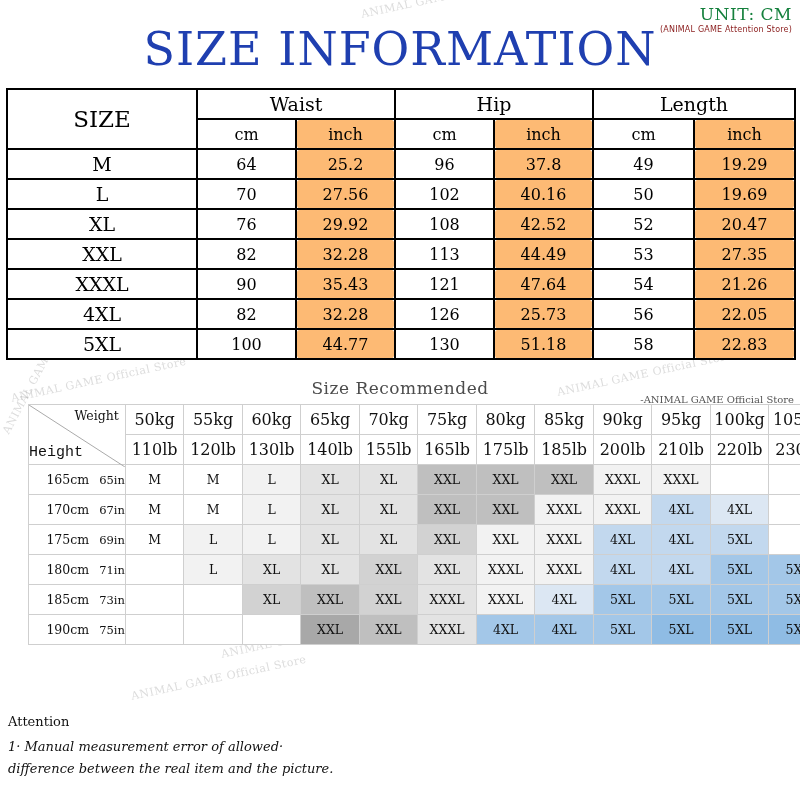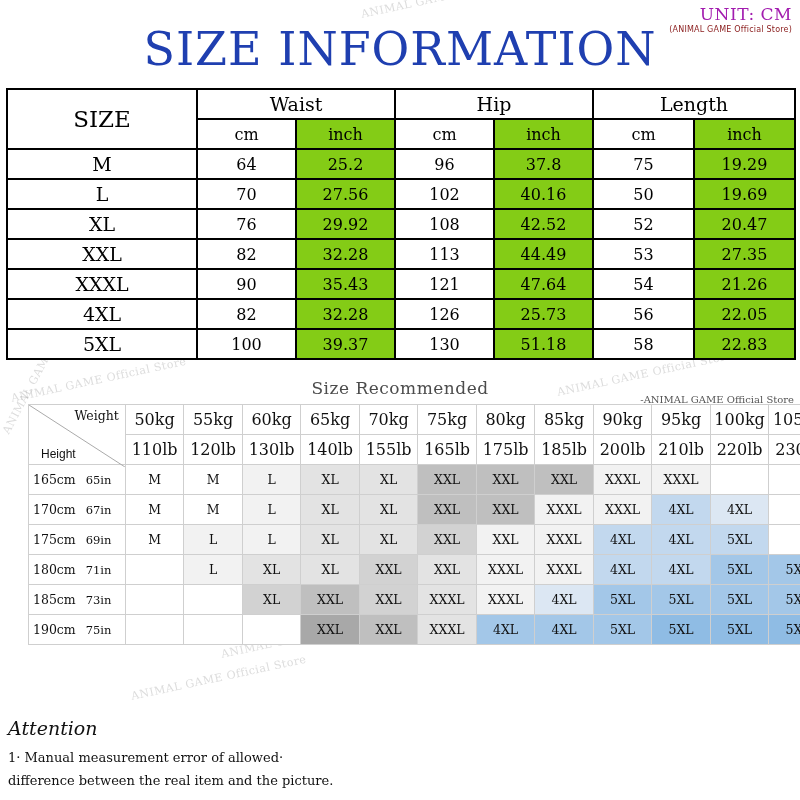--- a/index.html
+++ b/index.html
@@ -28,21 +28,21 @@
   
   #unit-block {
     position: absolute;
     right: 8px; top: 4px;
     text-align: right;
     z-index: 5;
   }
   #unit-block .unit-main {
     font-family: "DejaVu Serif", serif;
     font-size: 17px;
-    color: #a21caf;
+    color: #15803d;
     letter-spacing: 0.5px;
   }
   #unit-block .unit-sub {
     font-size: 8px;
     color: #8a1c1c;
     letter-spacing: 0.2px;
     margin-top: 1px;
   }
 
   
@@ -72,21 +72,21 @@
     text-align: center;
     font-family: "DejaVu Serif", serif;
     font-size: 16px;
     color: #000;
     height: 30px;
     font-weight: normal;
     background: #fff;
   }
   #size-table .grp { font-size: 19px; }
   #size-table .sizehdr { font-size: 23px; }
-  #size-table td.inch { background: #84cc16; }
+  #size-table td.inch { background: #fdba74; border-radius: 6px; }
   #size-table td.sz { font-size: 19px; }
 
   
   #rec-wrap {
     position: absolute;
     top: 378px; left: 0;
     width: 800px;
     height: 340px;
     z-index: 3;
   }
@@ -131,26 +131,26 @@
     position: relative;
     width: 96px;
     padding: 0;
   }
   #rec-table td.corner svg { position:absolute; inset:0; }
   #rec-table td.corner .wlab {
     position: absolute; top: 3px; right: 6px;
     font-family: "DejaVu Serif", serif; font-size: 12.5px;
   }
   #rec-table td.corner .hlab {
-    position: absolute; bottom: 3px; left: 12px;
-    font-family: Liberation Sans, sans-serif; font-size: 12px;
+    position: absolute; bottom: 3px; left: 0;
+    font-family: Liberation Mono, monospace; font-size: 15px;
   }
   #rec-table td.hcm {
     font-size: 12.5px;
-    text-align: left;
+    text-align: right;
     padding-left: 4px;
     white-space: nowrap;
   }
   #rec-table td.hcm span.in { font-size: 11.5px; }
   
   .c0  { background:#ffffff !important; }
   .c1  { background:#f2f2f2 !important; }
   .c2  { background:#e3e3e3 !important; }
   .c3  { background:#d2d2d2 !important; }
   .c4  { background:#bfbfbf !important; }
@@ -164,39 +164,39 @@
   #attention {
     position: absolute;
     left: 8px; top: 710px;
     width: 780px;
     font-family: "DejaVu Serif", serif;
     font-size: 13px;
     color: #111;
     line-height: 1.9;
     z-index: 3;
   }
-  #attention .att-title { font-size: 19px; font-style: italic; }
-  #attention .att-line { }
+  #attention .att-title { font-size: 13px; }
+  #attention .att-line { font-style: italic; }
 </style>
 </head>
 <body>
 
 <div id="wm-layer">
     <div class="wm" style="left: 360px; top: 8px; transform: rotate(-12deg);">ANIMAL GAME Official Store</div>
     <div class="wm" style="left: 10px; top: 392px; transform: rotate(-12deg);">ANIMAL GAME Official Store</div>
     <div class="wm" style="left: 556px; top: 386px; transform: rotate(-12deg);">ANIMAL GAME Official Store</div>
     <div class="wm" style="left: 600px; top: 620px; transform: rotate(-12deg);">ANIMAL GAME Official Store</div>
     <div class="wm" style="left: 130px; top: 690px; transform: rotate(-12deg);">ANIMAL GAME Official Store</div>
     <div class="wm" style="left: 220px; top: 648px; transform: rotate(-12deg);">ANIMAL GAME Official Store</div>
     <div class="wm" style="left: 0px; top: 430px; transform: rotate(-62deg);">ANIMAL GAME</div>
   </div>
 
 <div id="unit-block">
   <div class="unit-main">UNIT: CM</div>
-  <div class="unit-sub">(ANIMAL GAME Official Store)</div>
+  <div class="unit-sub">(ANIMAL GAME Attention Store)</div>
 </div>
 
 <div id="main-title">SIZE INFORMATION</div>
 
 <table id="size-table">
   <colgroup>
     <col style="width:190px">
     <col style="width:99px">
       <col style="width:99px">
     <col style="width:99px">
@@ -218,21 +218,21 @@
         <td class="inch">inch</td>
         <td>cm</td>
         <td class="inch">inch</td>
       </tr>
       <tr>
         <td class="sz">M</td>
         <td>64</td>
         <td class="inch">25.2</td>
         <td>96</td>
         <td class="inch">37.8</td>
-        <td>75</td>
+        <td>49</td>
         <td class="inch">19.29</td>
       </tr>
       <tr>
         <td class="sz">L</td>
         <td>70</td>
         <td class="inch">27.56</td>
         <td>102</td>
         <td class="inch">40.16</td>
         <td>50</td>
         <td class="inch">19.69</td>
@@ -269,21 +269,21 @@
         <td>82</td>
         <td class="inch">32.28</td>
         <td>126</td>
         <td class="inch">25.73</td>
         <td>56</td>
         <td class="inch">22.05</td>
       </tr>
       <tr>
         <td class="sz">5XL</td>
         <td>100</td>
-        <td class="inch">39.37</td>
+        <td class="inch">44.77</td>
         <td>130</td>
         <td class="inch">51.18</td>
         <td>58</td>
         <td class="inch">22.83</td>
       </tr>
     </tbody>
 </table>
 
 <div id="rec-wrap">
   <div id="rec-title">Size Recommended</div>

